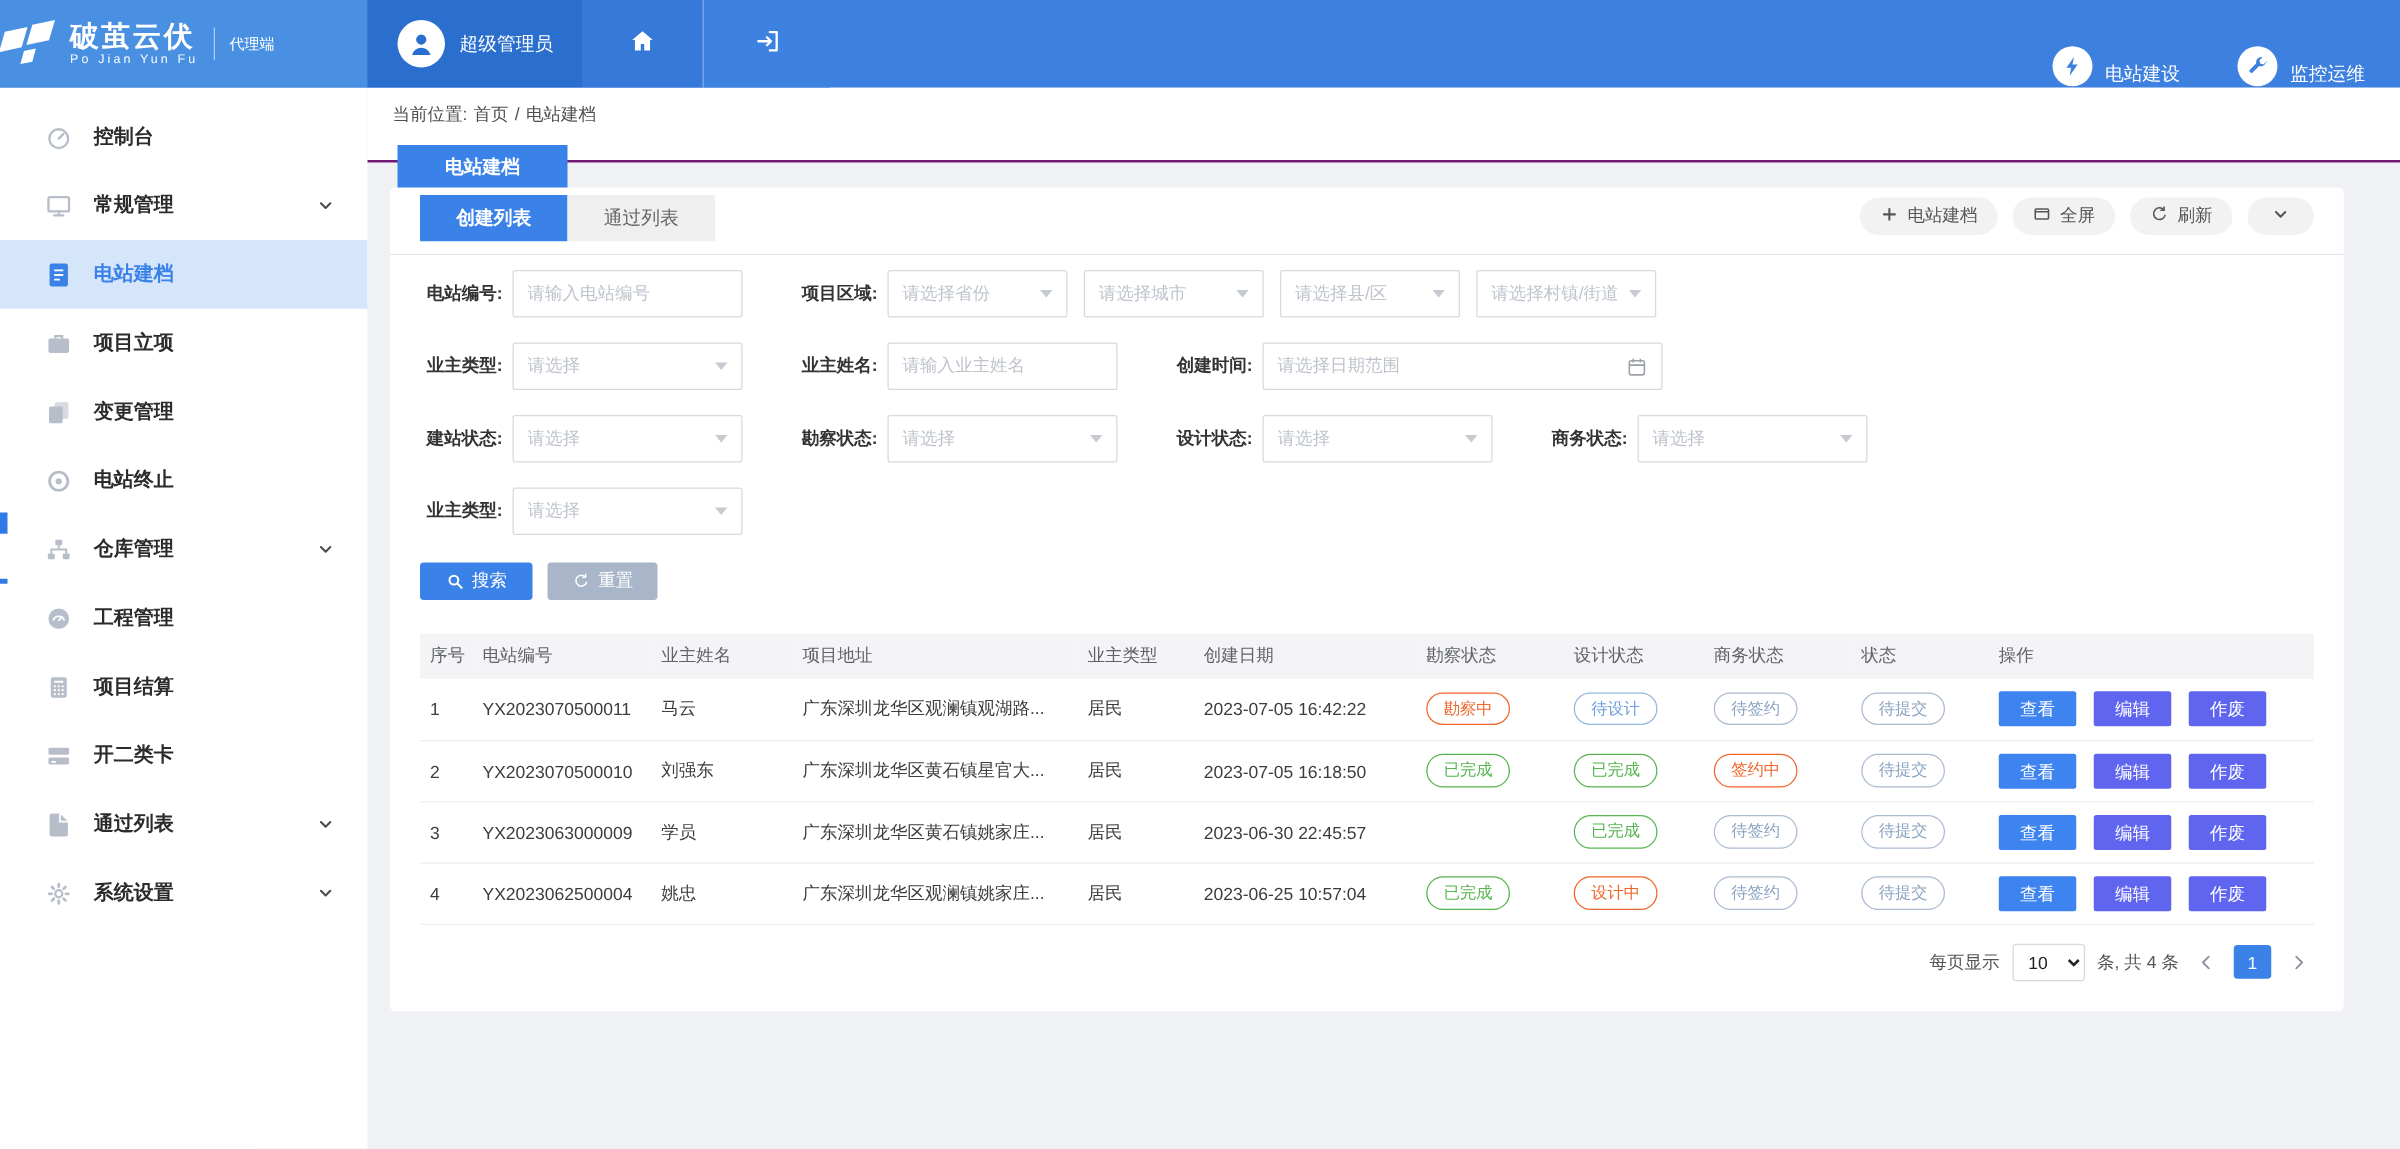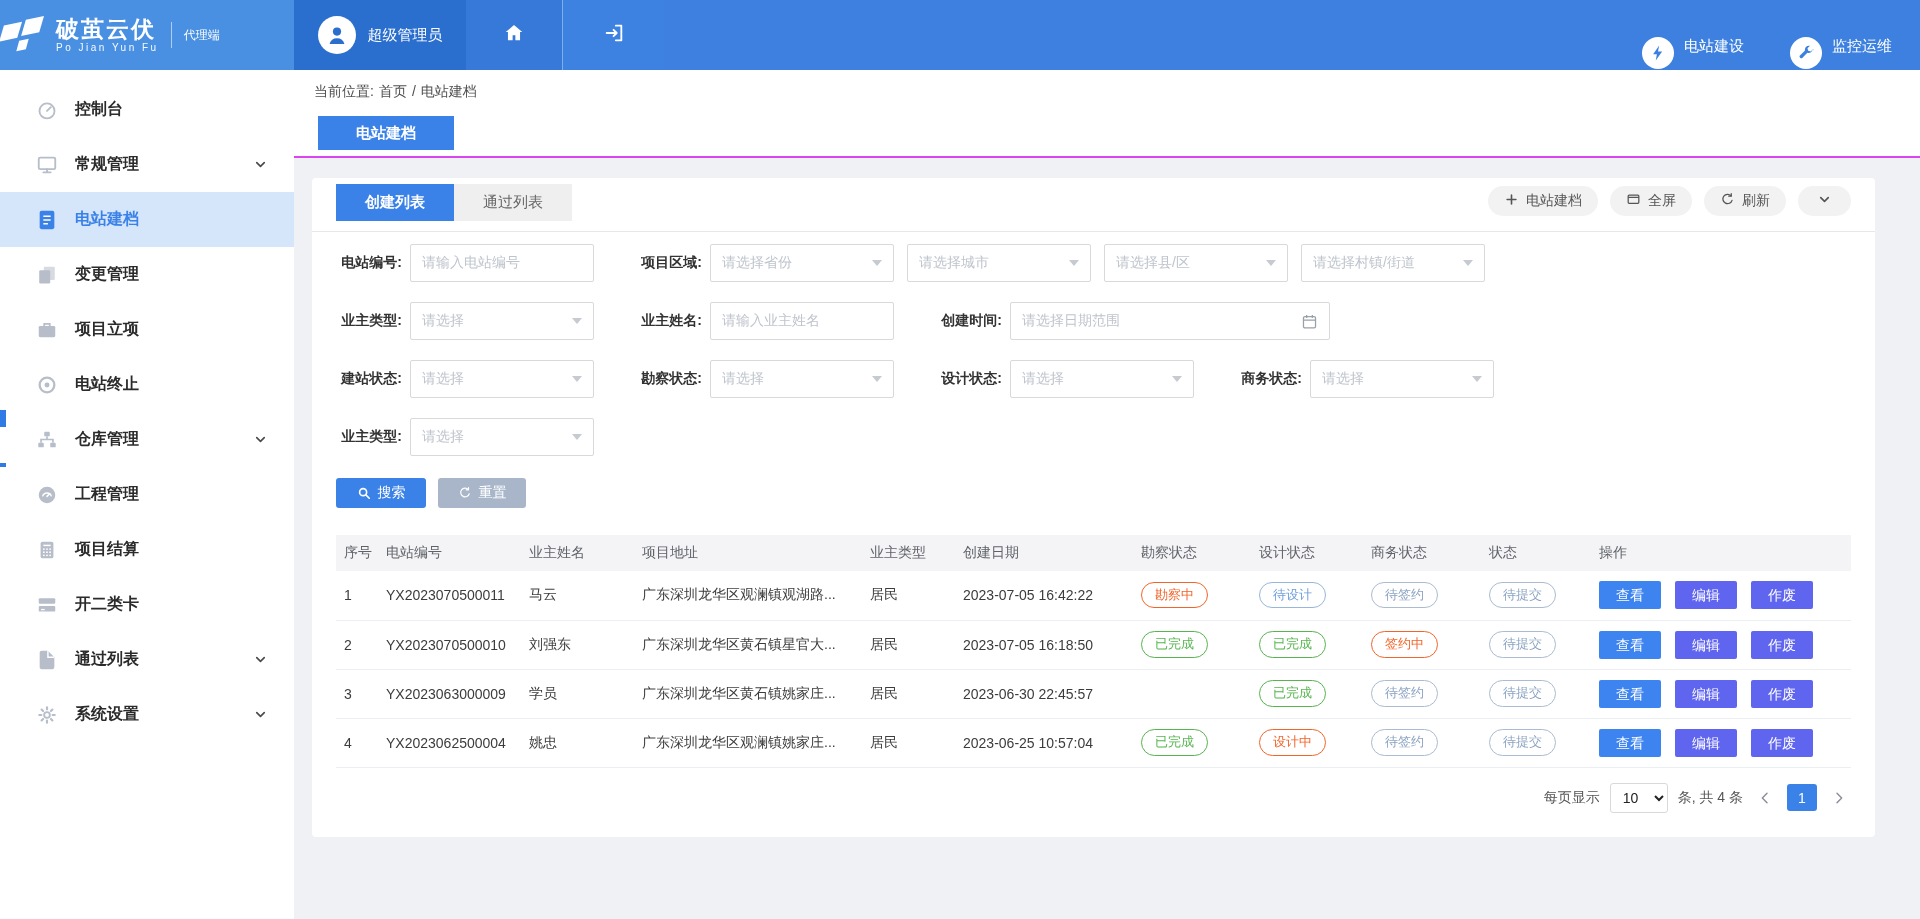--- a/index.html
+++ b/index.html
@@ -20,41 +20,41 @@
   .topbar-section { display:flex; align-items:center; justify-content:center; cursor:pointer; }
   .sec-user { width:172px; background:#2B6FCE; gap:12px; font-size:15px; }
   .avatar { width:38px; height:38px; border-radius:50%; background:#fff; color:#2B6FCE;
     display:flex; align-items:center; justify-content:center; }
   .avatar svg { width:24px; height:24px; }
   .sec-home { width:96px; background:#3679D8; }
   .sec-home svg { width:22px; height:22px; }
   .sec-logout { width:102px; background:#3D82E0; border-left:1px solid rgba(255,255,255,.35); }
   .sec-logout svg { width:22px; height:22px; }
   .topbar-right { margin-left:auto; display:flex; align-items:center; gap:46px; padding-right:28px; }
-  .topnav { display:flex; align-items:flex-start; gap:10px; font-size:15px; cursor:pointer;margin-top:36px; }
+  .topnav { display:flex; align-items:flex-end; gap:10px; font-size:15px; cursor:pointer;margin-top:36px; }
   .circ { width:32px; height:32px; border-radius:50%; background:#fff; color:#3D80DF;
     display:flex; align-items:center; justify-content:center; flex:none; }
   .circ svg { width:18px; height:18px; }
 
   
   .sidebar { position:absolute; top:70px; left:0; bottom:0; width:294px; background:#fff; padding-top:12px; }
   .side-item { height:55px; display:flex; align-items:center; padding-left:36px; gap:17px;
     font-size:16px; font-weight:700; color:#2b2b2b; cursor:pointer; position:relative; }
   .s-icon { width:22px; height:22px; color:#B7BEC9; flex:none; }
   .s-icon svg { width:100%; height:100%; }
   .side-item.active { background:#D6E6FA; color:#3B82E8; }
   .side-item.active .s-icon { color:#3B82E8; }
   .chev { position:absolute; right:26px; width:15px; height:15px; color:#4a4a4a; }
   .chev svg { width:100%; height:100%; }
   .scroll-mark-a { position:absolute; left:0; top:410px; width:6px; height:17px; background:#2F7AE5; z-index:6; }
   .scroll-mark-b { position:absolute; left:0; top:463px; width:6px; height:4px; background:#2F7AE5; z-index:6; }
 
   
   .main { position:absolute; left:294px; top:70px; right:0; bottom:0; background:#EFF1F5; }
-  .crumb-strip { background:#fff; height:88px; border-bottom:2px solid #d946ef; position:relative; }
+  .crumb-strip { background:#fff; height:60px; border-bottom:2px solid #701a75; position:relative; }
   .breadcrumb { padding:13px 0 0 20px; font-size:14px; color:#4f4f4f; display:flex; gap:5px; }
   .breadcrumb .bc-home { cursor:pointer; }
   .page-tab { position:absolute; left:24px; top:46px; height:34px; padding:0 38px; background:#3B82E8;
     color:#fff; display:flex; align-items:center; font-size:15px; font-weight:700; cursor:pointer; }
 
   .content { padding:20px 45px 0 18px; }
   .card { background:#fff; border-radius:4px; height:659px; }
   .card-head { display:flex; align-items:flex-start; padding:6px 24px 0; height:54px; border-bottom:1px solid #E7E7E7; }
   .tabs { display:flex; }
   .tab { height:37px; min-width:118px; padding:0 26px; display:flex; align-items:center; justify-content:center;
@@ -70,21 +70,21 @@
   .filter-form { padding:12px 24px 0; }
   .f-row { display:flex; margin-bottom:20px; height:38px; align-items:center; }
   .f-group { display:flex; align-items:center; width:300px; flex:none; }
   .f-group.wide { width:auto; }
   .f-label { width:66px; text-align:right; margin-right:8px; font-size:14px; font-weight:700;
     color:#333; white-space:nowrap; flex:none; }
   .f-field { height:38px; border:1px solid #D9D9D9; border-radius:2px; display:flex; align-items:center;
     padding:0 11px; color:#BFC4CC; font-size:14px; background:#fff; }
   .f-input { width:184px; }
   .f-select { width:184px; justify-content:space-between; cursor:pointer; }
-  .f-select.region { width:184px; margin-right:13px; }
+  .f-select.region { width:144px; margin-right:13px; }
   .caret { width:0; height:0; border-left:5px solid transparent; border-right:5px solid transparent;
     border-top:6px solid #C6CAD1; margin-left:8px; flex:none; }
   .f-date { width:320px; justify-content:space-between; cursor:pointer; }
   .cal-ico { width:17px; height:17px; color:#9aa0a8; }
   .cal-ico svg { width:100%; height:100%; }
 
   .btn-row { padding:22px 24px 0; display:flex; gap:12px; }
   .btn { height:30px; border:none; border-radius:3px; display:flex; align-items:center; justify-content:center;
     gap:7px; font-size:14px; color:#fff; cursor:pointer; font-family:inherit; }
   .btn svg { width:14px; height:14px; }
@@ -201,32 +201,32 @@
       <div class="side-item active">
     <span class="s-icon"><svg viewBox="0 0 24 24" fill="none" stroke="currentColor" stroke-width="2">
             <path d="M6 2h12a2 2 0 0 1 2 2v16a2 2 0 0 1-2 2H6a2 2 0 0 1-2-2V4a2 2 0 0 1 2-2z" fill="currentColor" stroke="none"></path>
             <path d="M8 8h8M8 12h8M8 16h5" stroke="#fff" stroke-width="1.6"></path>
           </svg></span>
     <span>电站建档</span>
 
   </div>
       <div class="side-item">
     <span class="s-icon"><svg viewBox="0 0 24 24" fill="none" stroke="currentColor" stroke-width="2">
+            <rect x="3" y="7.5" width="18" height="12.5" rx="1.6" fill="currentColor" stroke="none"></rect>
+            <path d="M9 7.5V5.4h6v2.1"></path>
+          </svg></span>
+    <span>项目立项</span>
+
+  </div>
+      <div class="side-item">
+    <span class="s-icon"><svg viewBox="0 0 24 24" fill="none" stroke="currentColor" stroke-width="2">
             <rect x="8.5" y="3" width="12" height="14.5" rx="1.5" fill="currentColor" stroke="none" opacity=".55"></rect>
             <rect x="3.5" y="6.8" width="12" height="14.5" rx="1.5" fill="currentColor" stroke="none"></rect>
           </svg></span>
     <span>变更管理</span>
-
-  </div>
-      <div class="side-item">
-    <span class="s-icon"><svg viewBox="0 0 24 24" fill="none" stroke="currentColor" stroke-width="2">
-            <rect x="3" y="7.5" width="18" height="12.5" rx="1.6" fill="currentColor" stroke="none"></rect>
-            <path d="M9 7.5V5.4h6v2.1"></path>
-          </svg></span>
-    <span>项目立项</span>
 
   </div>
       <div class="side-item">
     <span class="s-icon"><svg viewBox="0 0 24 24" fill="none" stroke="currentColor" stroke-width="2">
             <circle cx="12" cy="12" r="8" stroke-width="2.5"></circle>
             <circle cx="12" cy="12" r="2.7" fill="currentColor" stroke="none"></circle>
           </svg></span>
     <span>电站终止</span>
 
   </div>

